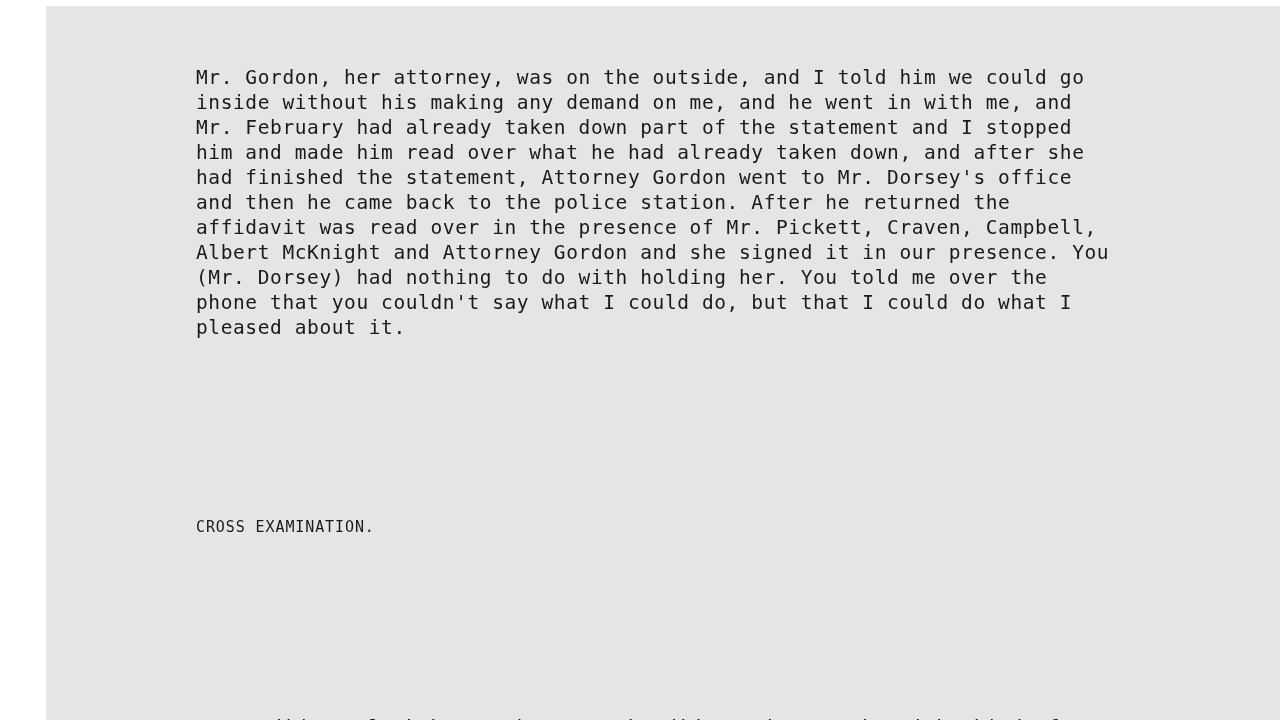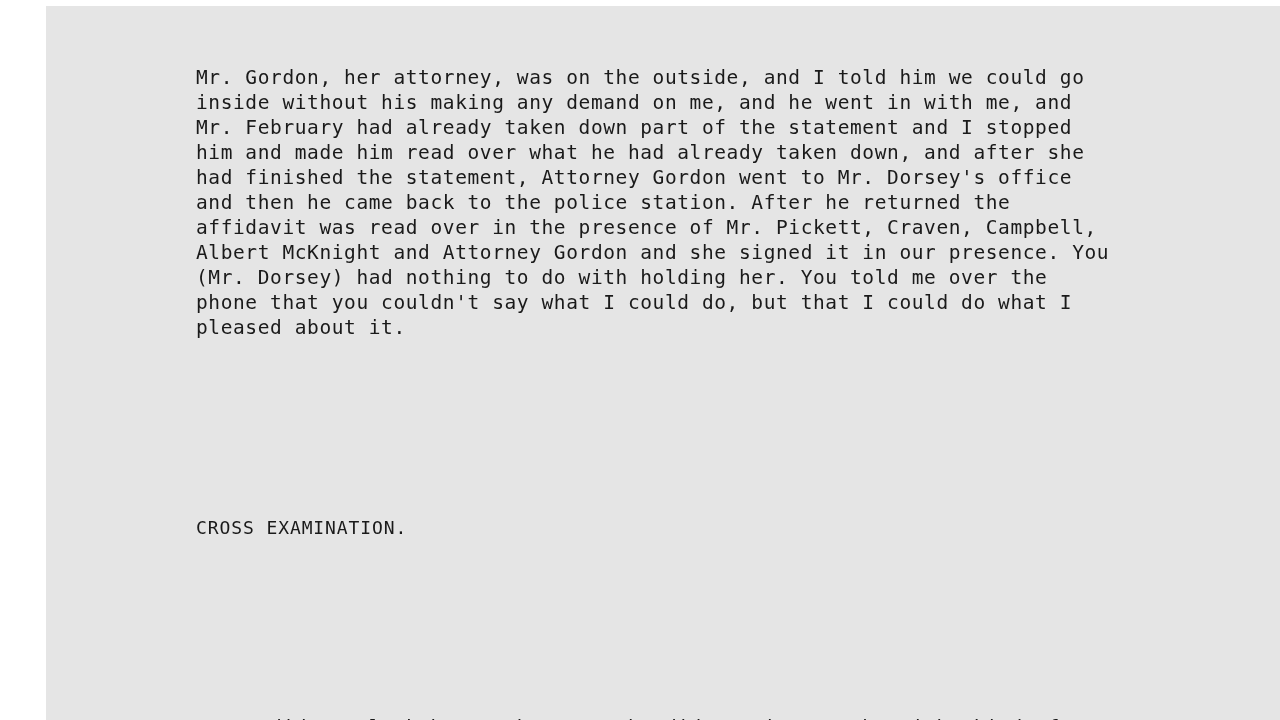--- a/index.html
+++ b/index.html
@@ -36,21 +36,21 @@
     margin: 0;
     padding: 0;
     white-space: pre-wrap;
   }
   .spacer {
     height: 25px;
   }
   .heading {
     margin: 0;
     padding: 0;
-    font-size: 18px;
+    font-size: 15px;
     line-height: 25px;
     letter-spacing: 0.9px;
     font-weight: normal;
     color: #1a1a1a;
     white-space: pre-wrap;
   }
   .clip-top {
     position: absolute;
     left: 0;
     top: 0;

